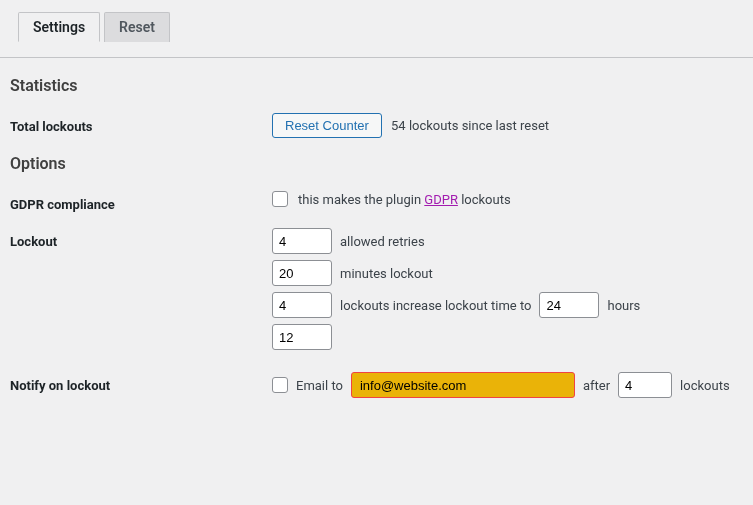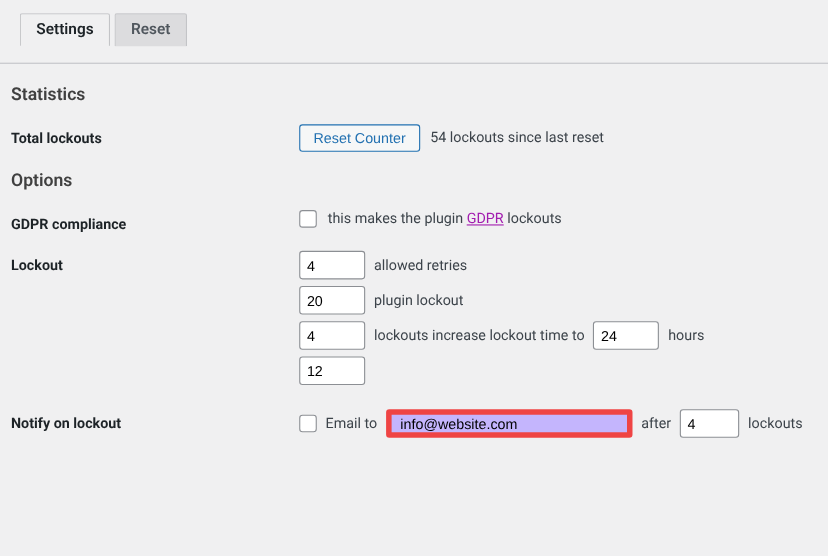--- a/index.html
+++ b/index.html
@@ -101,22 +101,22 @@
     padding: 2px 6px;
     border: 1px solid #8c8f94;
     background: #fff;
     font-size: 13px;
     border-radius: 3px;
     height: 26px;
   }
   .text-input {
     width: 224px;
     padding: 2px 8px;
-    border: 5px solid #ef4444;
-    background: #c4b5fd;
+    border: 1px solid #ef4444;
+    background: #eab308;
     font-size: 13px;
     border-radius: 3px;
     height: 26px;
   }
   .chk {
     width: 16px;
     height: 16px;
     border: 1px solid #8c8f94;
     border-radius: 3px;
     background: #fff;
@@ -189,21 +189,21 @@
 
   <div class="form-row">
     <div class="label-col">Lockout</div>
     <div class="field-col">
       <div class="line">
         <input class="num" value="4" style="">
         <span>allowed retries</span>
       </div>
       <div class="line">
         <input class="num" value="20" style="">
-        <span>plugin lockout</span>
+        <span>minutes lockout</span>
       </div>
       <div class="line">
         <input class="num" value="4" style="">
         <span>lockouts increase lockout time to</span>
         <input class="num" value="24" style="">
         <span>hours</span>
       </div>
       <div class="line">
         <input class="num" value="12" style="">
       </div>

